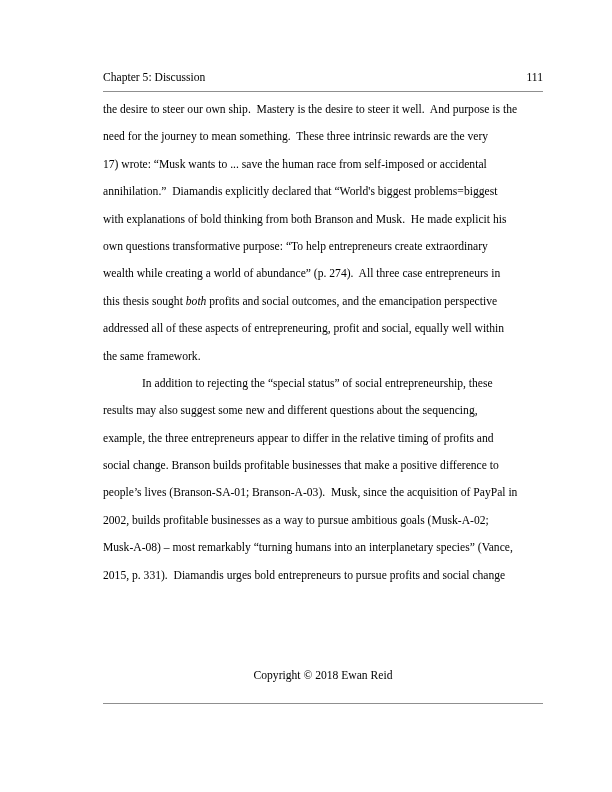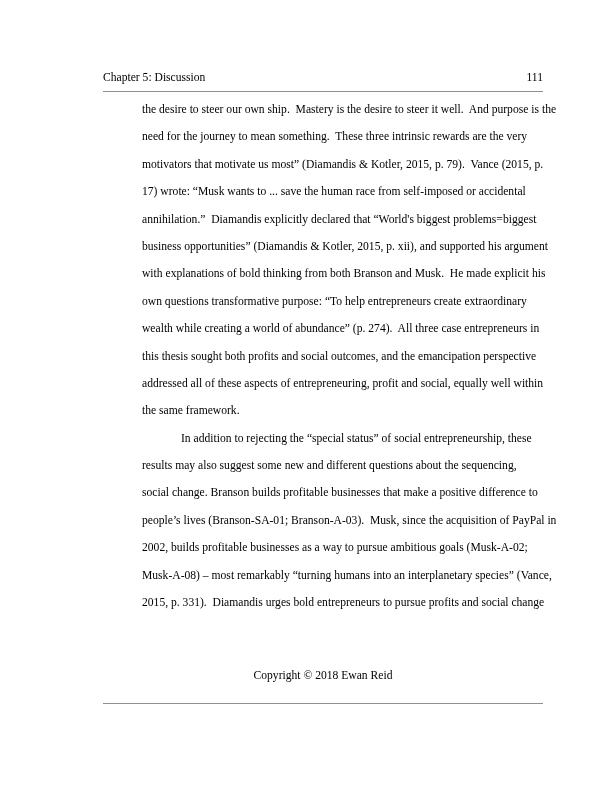--- a/index.html
+++ b/index.html
@@ -40,24 +40,23 @@
     position: absolute;
     left: 103px;
     width: 460px;
     top: 96px;
     font-size: 11.6px;
   }
   .line {
     white-space: pre;
     line-height: 27.4px;
     height: 27.4px;
-    margin-left: 39px;
   }
   .indent { padding-left: 39px; }
-  .it { }
+  .it { font-style: italic; }
   .footer-text {
     position: absolute;
     left: 103px;
     width: 440px;
     top: 668px;
     text-align: center;
     font-size: 11.6px;
     line-height: 15px;
   }
 </style>
@@ -69,32 +68,31 @@
   <div class="running-head">
     <span>Chapter 5: Discussion</span>
     <span>111</span>
   </div>
 
   <div class="rule header-rule"></div>
 
   <div class="body-text">
       <div class="line"><span>the desire to steer our own ship.  Mastery is the desire to steer it well.  And purpose is the</span></div>
       <div class="line"><span>need for the journey to mean something.  These three intrinsic rewards are the very</span></div>
-      <div class="line"><span>motivators that motivate us most” (Diamandis &amp; Kotler, 2015, p. 79).  Vance (2015, p.</span></div>
       <div class="line"><span>17) wrote: “Musk wants to ... save the human race from self-imposed or accidental</span></div>
       <div class="line"><span>annihilation.”  Diamandis explicitly declared that “World's biggest problems=biggest</span></div>
-      <div class="line"><span>business opportunities” (Diamandis &amp; Kotler, 2015, p. xii), and supported his argument</span></div>
       <div class="line"><span>with explanations of bold thinking from both Branson and Musk.  He made explicit his</span></div>
       <div class="line"><span>own questions transformative purpose: “To help entrepreneurs create extraordinary</span></div>
       <div class="line"><span>wealth while creating a world of abundance” (p. 274).  All three case entrepreneurs in</span></div>
       <div class="line"><span>this thesis sought </span><span class="it">both</span><span> profits and social outcomes, and the emancipation perspective</span></div>
       <div class="line"><span>addressed all of these aspects of entrepreneuring, profit and social, equally well within</span></div>
       <div class="line"><span>the same framework.</span></div>
       <div class="line indent"><span>In addition to rejecting the “special status” of social entrepreneurship, these</span></div>
       <div class="line"><span>results may also suggest some new and different questions about the sequencing,</span></div>
+      <div class="line"><span>example, the three entrepreneurs appear to differ in the relative timing of profits and</span></div>
       <div class="line"><span>social change. Branson builds profitable businesses that make a positive difference to</span></div>
       <div class="line"><span>people’s lives (Branson-SA-01; Branson-A-03).  Musk, since the acquisition of PayPal in</span></div>
       <div class="line"><span>2002, builds profitable businesses as a way to pursue ambitious goals (Musk-A-02;</span></div>
       <div class="line"><span>Musk-A-08) – most remarkably “turning humans into an interplanetary species” (Vance,</span></div>
       <div class="line"><span>2015, p. 331).  Diamandis urges bold entrepreneurs to pursue profits and social change</span></div>
     </div>
 
   <div class="rule footer-rule"></div>
 
   <div class="footer-text">Copyright © 2018 Ewan Reid</div>

